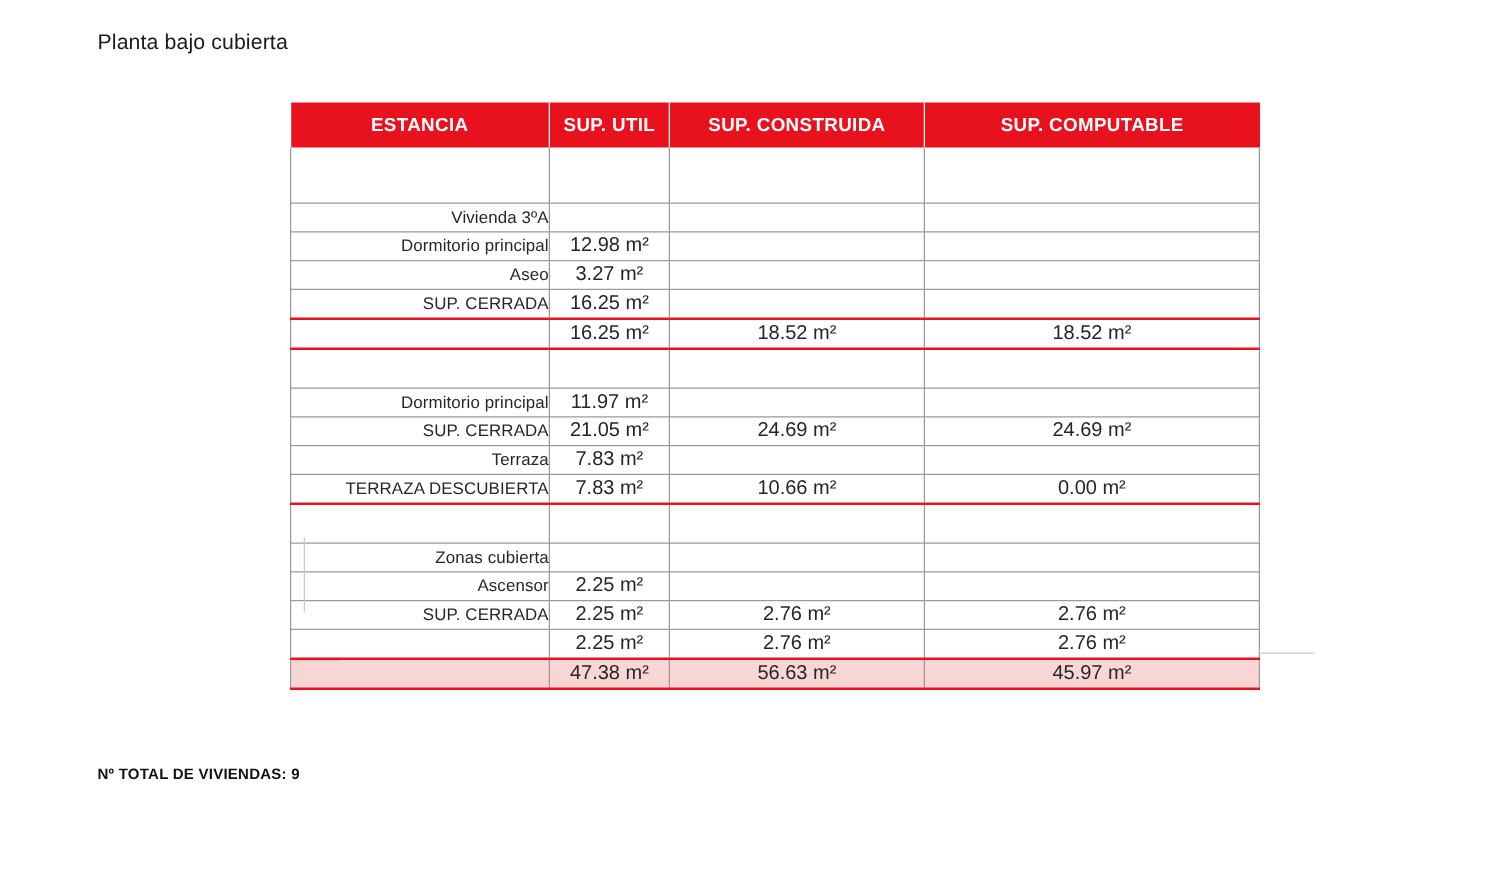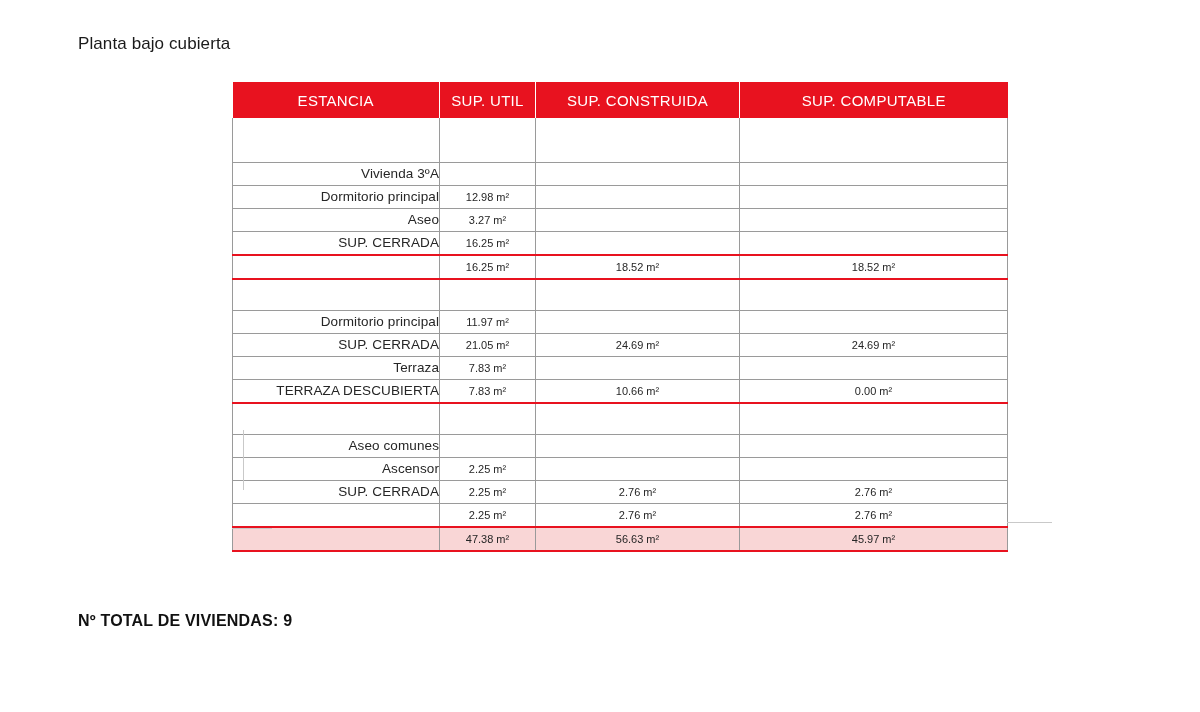--- a/index.html
+++ b/index.html
@@ -11,21 +11,21 @@
     height: 712px;
     background: #ffffff;
     font-family: "Liberation Sans", sans-serif;
     color: #1a1a1a;
     position: relative;
     overflow: hidden;
   }
   .page-title {
     position: absolute;
     left: 78px;
-    top: 34px;
+    top: 24px;
     font-size: 17px;
     color: #1a1a1a;
     letter-spacing: .1px;
   }
   .table-wrap {
     position: absolute;
     left: 232px;
     top: 82px;
     width: 775px;
   }
@@ -41,21 +41,21 @@
     margin: 0;
   }
   col.c1 { width: 207px; }
   col.c2 { width: 96px; }
   col.c3 { width: 204px; }
   col.c4 { width: 268px; }
 
   thead th {
     background: #e8121f;
     color: #ffffff;
-    font-weight: 400;
+    font-weight: 700;
     font-size: 15px;
     height: 36px;
     line-height: 29px;
     text-align: center;
     letter-spacing: .3px;
     border-right: 1px solid #ffffff;
   }
   thead th:last-child { border-right: none; }
 
   tbody td {
@@ -67,37 +67,37 @@
     font-size: 13.5px;
   }
   tbody tr td:first-child {
     border-left: 1px solid #9a9a9a;
     padding-left: 5px;
     text-align: right;
     letter-spacing: .1px;
   }
   tbody td.num {
     text-align: center;
-    font-size: 11px;
+    font-size: 16px;
   }
   tr.tall td { height: 44px; }
   tr.tall-sm td { height: 30px; }
   tr.red-bottom > td { border-bottom: 2px solid #e8121f; }
 
   tr.total-row td {
     background: #f9d6d6;
     border-bottom: 2px solid #e8121f;
   }
   tr.total-row td.num { }
 
   .footer-total {
     position: absolute;
     left: 78px;
     top: 612px;
-    font-size: 16px;
+    font-size: 12px;
     font-weight: bold;
     color: #111111;
     letter-spacing: .2px;
   }
   
   .guide {
     position: absolute;
     background: #c9c9c9;
     height: 1px;
   }
@@ -194,21 +194,21 @@
           <td class="num">10.66 m²</td>
           <td class="num">0.00 m²</td>
         </tr>
         <tr class="tall-sm">
           <td></td>
           <td class="num"></td>
           <td class="num"></td>
           <td class="num"></td>
         </tr>
         <tr>
-          <td>Aseo comunes</td>
+          <td>Zonas cubierta</td>
           <td class="num"></td>
           <td class="num"></td>
           <td class="num"></td>
         </tr>
         <tr>
           <td>Ascensor</td>
           <td class="num">2.25 m²</td>
           <td class="num"></td>
           <td class="num"></td>
         </tr>

